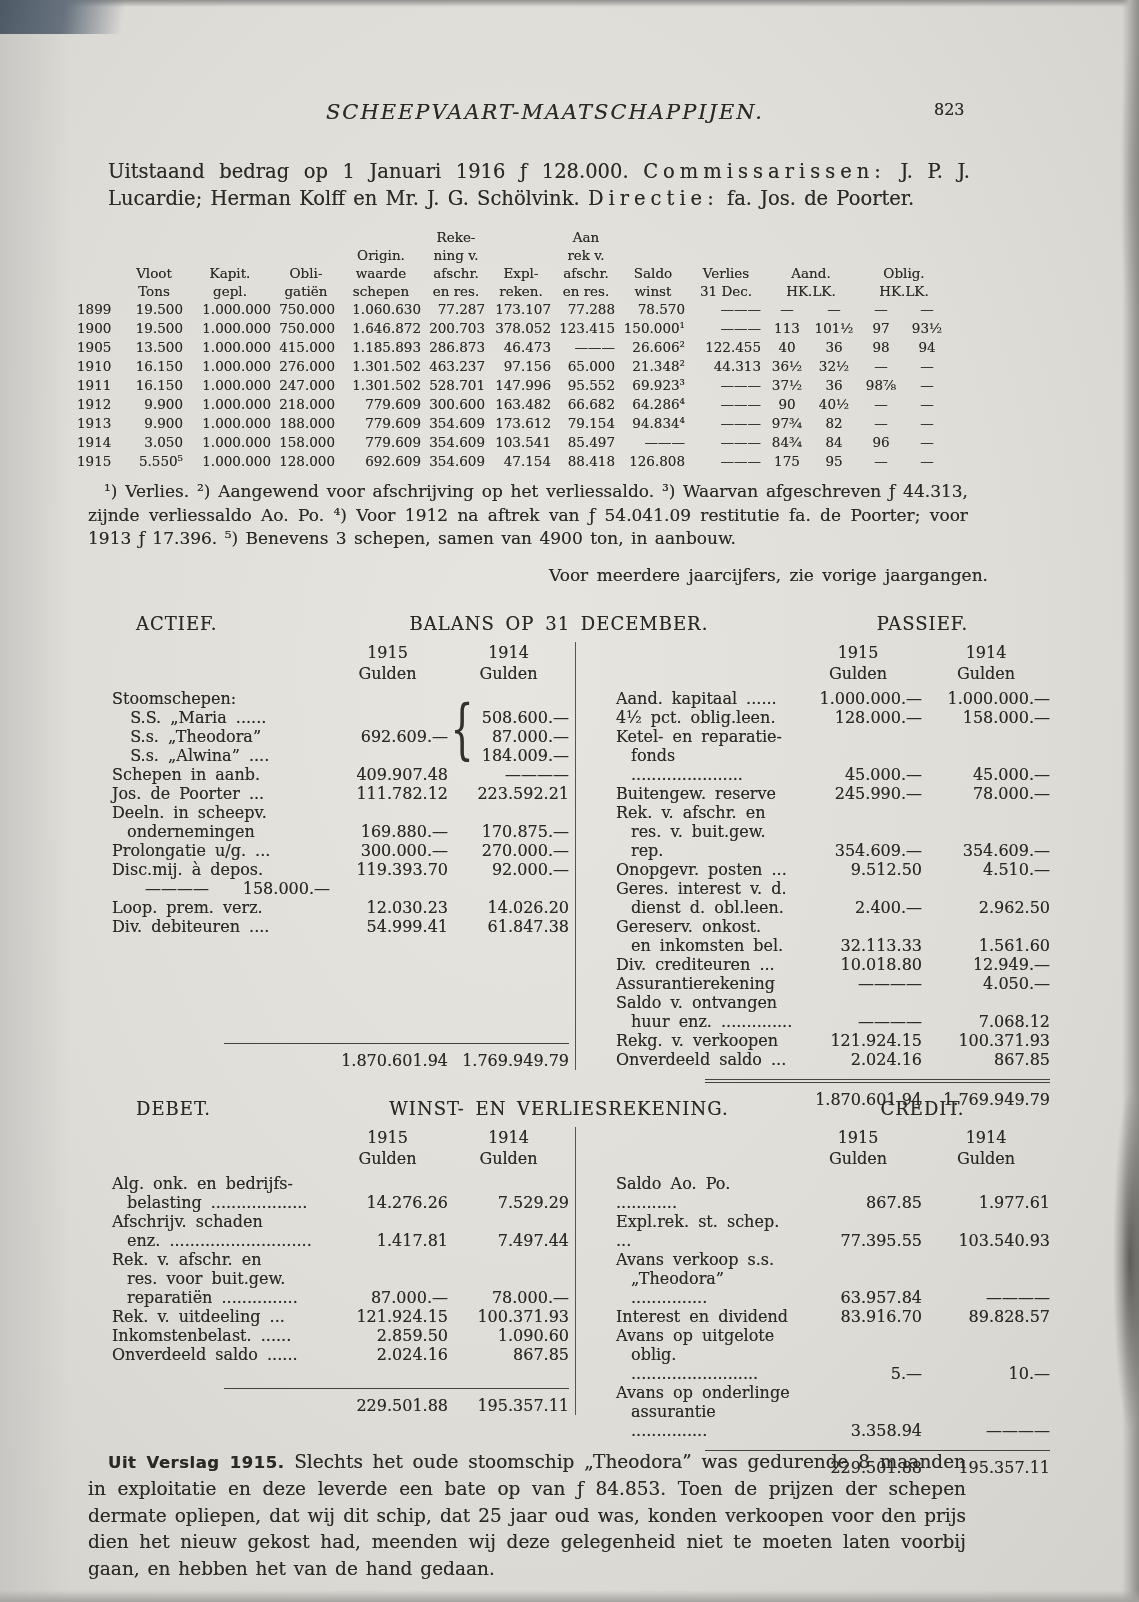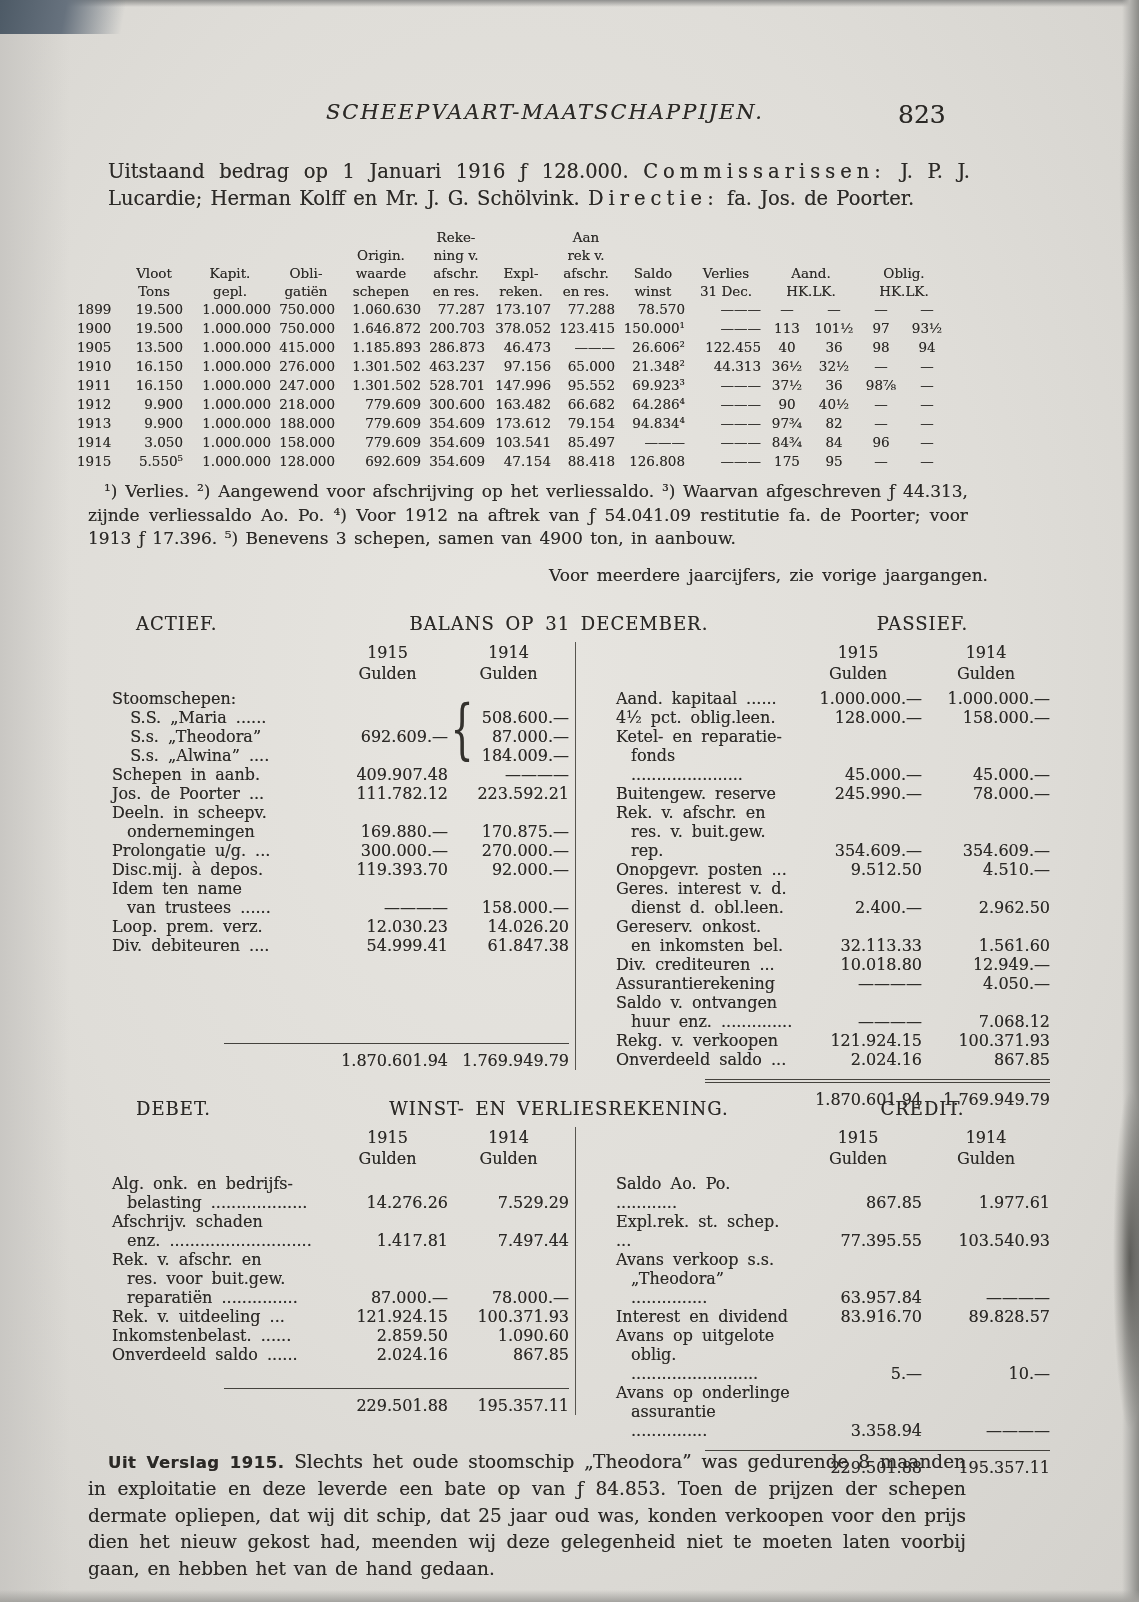--- a/index.html
+++ b/index.html
@@ -22,21 +22,21 @@
   .art-blob1{position:absolute;right:-6px;top:40px;width:26px;height:280px;background:radial-gradient(closest-side,#58585430,#58585400);}
   .art-blob2{position:absolute;right:-8px;top:1090px;width:34px;height:340px;background:radial-gradient(closest-side,#3e3e3abb,rgba(62,62,58,0));}
   .art-bottom{position:absolute;bottom:0;left:0;width:100%;height:12px;background:linear-gradient(rgba(120,120,116,0),#a4a39f);}
 
   .content{position:absolute;left:0;top:0;width:1139px;text-shadow:0 0 0.6px rgba(46,42,38,.55);}
 
   
   .titlerow{position:relative;margin-top:100px;height:28px;}
   .booktitle{position:absolute;left:40px;width:1010px;text-align:center;
     font-style:italic;font-size:21px;letter-spacing:2px;word-spacing:5px;}
-  .pagenum{position:absolute;left:898px;top:0;font-size:25px;}
+  .pagenum{position:absolute;left:934px;top:0;font-size:16px;}
 
   
   .intro{margin:30px 0 0 108px;width:862px;font-size:19.5px;line-height:27px;text-align:justify;word-spacing:2px;}
   .spaced{letter-spacing:5px;}
 
   
   table.fleet{border-collapse:collapse;margin:16px 0 0 74px;font-size:13.5px;line-height:19px;white-space:nowrap;}
   table.fleet td{padding:0 3px;text-align:right;}
   table.fleet tr.hdr td{text-align:center;line-height:18px;padding:0 2px;}
   table.fleet td.fc0{text-align:left;}
@@ -389,24 +389,20 @@
             <div class="sval">270.000.—</div>
           </div>
           <div class="srow">
             <div class="slbl">
               <div>Disc.mij. à depos.</div>
             </div>
             <div class="sval">119.393.70</div>
             <div class="sval">92.000.—</div>
           </div>
           <div class="srow">
-            <div class="slbl">
-              <div>Idem ten name</div>
-              <div class="ind">van trustees ......</div>
-            </div>
             <div class="sval">————</div>
             <div class="sval">158.000.—</div>
           </div>
           <div class="srow">
             <div class="slbl">
               <div>Loop. prem. verz.</div>
             </div>
             <div class="sval">12.030.23</div>
             <div class="sval">14.026.20</div>
           </div>

